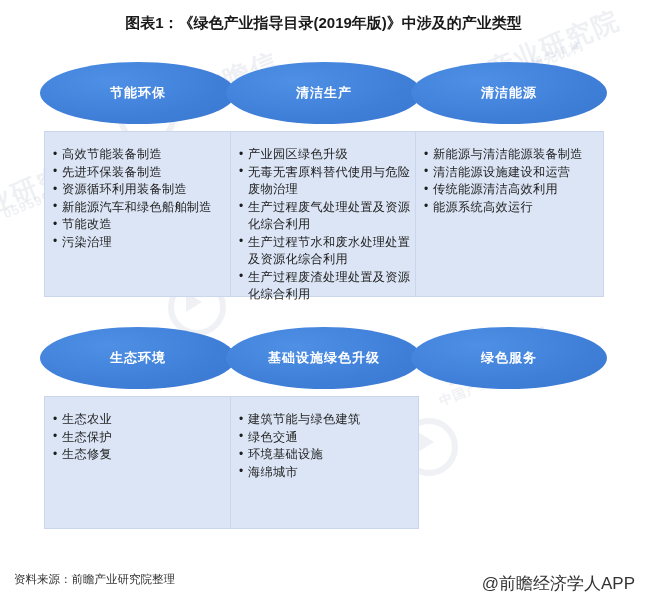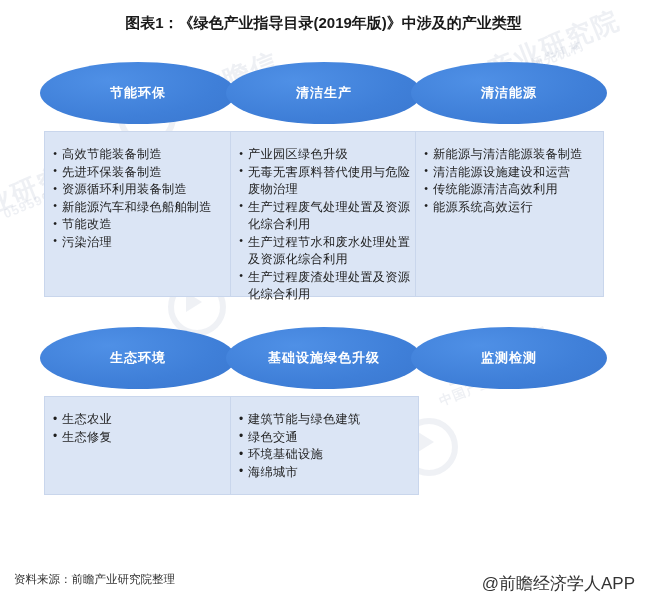--- a/index.html
+++ b/index.html
@@ -107,22 +107,22 @@
   .panel {
     position: relative;
     margin-top: 7px;
     width: 189px;
     background: #dbe5f5;
     border: 1px solid #c9d6ec;
     box-sizing: border-box;
     padding: 14px 6px 10px 8px;
     margin-left: 4px;
   }
-  .panel.h-top { height: 166px; font-family: Liberation Serif, serif; }
-  .panel.h-bottom { height: 99px; }
+  .panel.h-top { height: 166px; }
+  .panel.h-bottom { height: 133px; }
 
   .panel ul {
     list-style: none;
     margin: 0;
     padding: 0;
   }
   .panel li {
     position: relative;
     font-size: 12.2px;
     line-height: 17.5px;
@@ -227,20 +227,21 @@
 
   <div class="row row2">
 
     <div class="card col1">
       <div class="cap">
         <span class="cap-label">生态环境</span>
       </div>
       <div class="panel h-bottom">
         <ul>
           <li>生态农业</li>
+          <li>生态保护</li>
           <li>生态修复</li>
         </ul>
       </div>
     </div>
 
     <div class="card col2">
       <div class="cap">
         <span class="cap-label">基础设施绿色升级</span>
       </div>
       <div class="panel h-bottom">
@@ -248,21 +249,21 @@
           <li>建筑节能与绿色建筑</li>
           <li>绿色交通</li>
           <li>环境基础设施</li>
           <li>海绵城市</li>
         </ul>
       </div>
     </div>
 
     <div class="card col3">
       <div class="cap">
-        <span class="cap-label">监测检测</span>
+        <span class="cap-label">绿色服务</span>
       </div>
     </div>
 
   </div>
 </div>
 
 <div class="source">资料来源：前瞻产业研究院整理</div>
 <div class="brand">@前瞻经济学人APP</div>
 
 </body></html>

